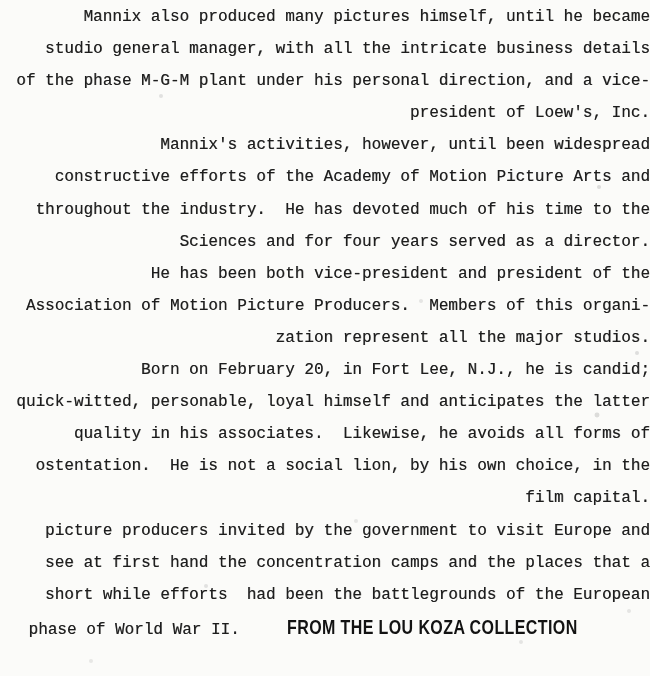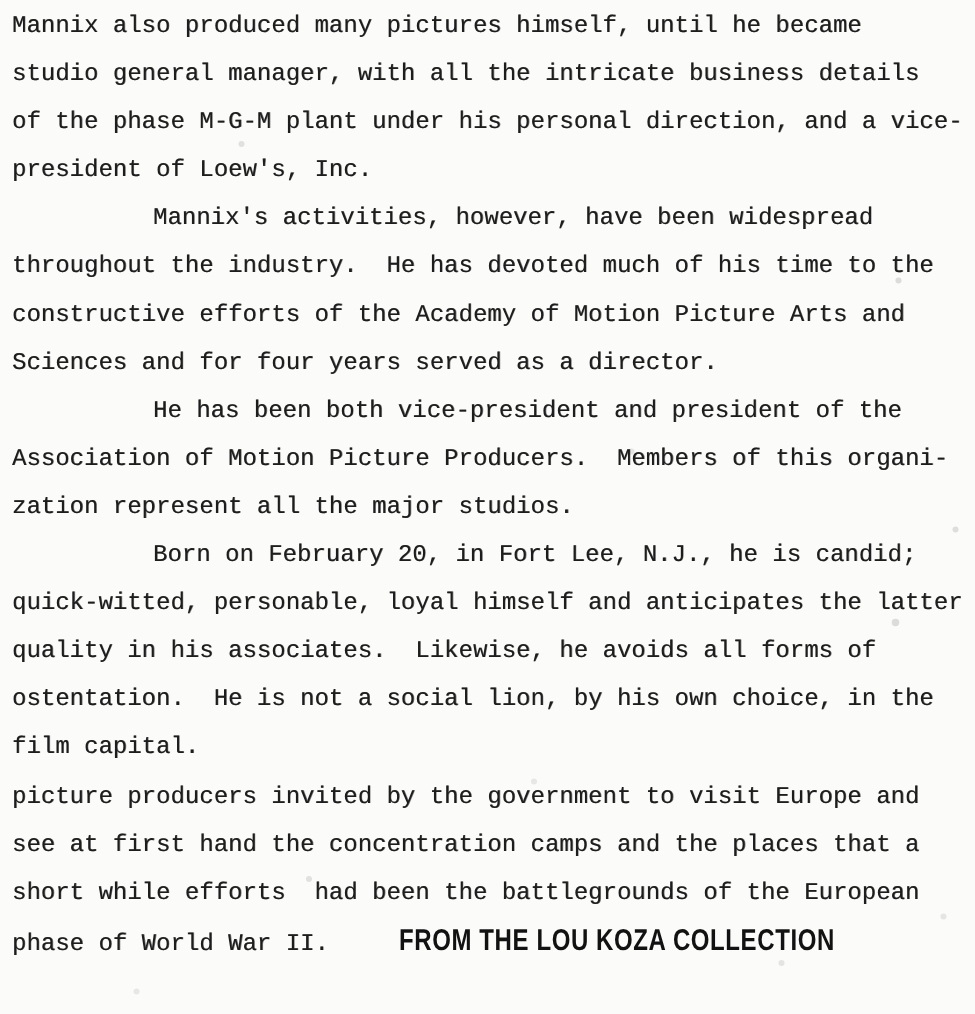--- a/index.html
+++ b/index.html
@@ -23,20 +23,21 @@
     right: 0;
   }
   .line {
     font-family: "Liberation Mono", "DejaVu Sans Mono", monospace;
     font-size: 16px;
     line-height: 32.1px;
     height: 32.1px;
     white-space: pre;
     color: #1d1d1d;
     text-shadow: 0.4px 0.2px 0 rgba(25,25,25,0.55);
+    text-align: right;
   }
   .line.indent {
     padding-left: 94px;
   }
   .stamp {
     display: inline-block;
     font-family: "Liberation Sans", sans-serif;
     font-weight: 700;
     font-size: 20px;
     letter-spacing: 0.5px;
@@ -70,23 +71,23 @@
 </head>
 <body>
 
 <div class="page">
   <div class="noise"></div>
   <div class="text-block">
     <div class="line">Mannix also produced many pictures himself, until he became</div>
     <div class="line">studio general manager, with all the intricate business details</div>
     <div class="line">of the phase M-G-M plant under his personal direction, and a vice-</div>
     <div class="line">president of Loew's, Inc.</div>
-    <div class="line indent">Mannix's activities, however, have been widespread</div>
+    <div class="line indent">Mannix's activities, however, until been widespread</div>
+    <div class="line">constructive efforts of the Academy of Motion Picture Arts and</div>
     <div class="line">throughout the industry.  He has devoted much of his time to the</div>
-    <div class="line">constructive efforts of the Academy of Motion Picture Arts and</div>
     <div class="line">Sciences and for four years served as a director.</div>
     <div class="line indent">He has been both vice-president and president of the</div>
     <div class="line">Association of Motion Picture Producers.  Members of this organi-</div>
     <div class="line">zation represent all the major studios.</div>
     <div class="line indent">Born on February 20, in Fort Lee, N.J., he is candid;</div>
     <div class="line">quick-witted, personable, loyal himself and anticipates the latter</div>
     <div class="line">quality in his associates.  Likewise, he avoids all forms of</div>
     <div class="line">ostentation.  He is not a social lion, by his own choice, in the</div>
     <div class="line">film capital.</div>
     <div class="line">picture producers invited by the government to visit Europe and</div>

